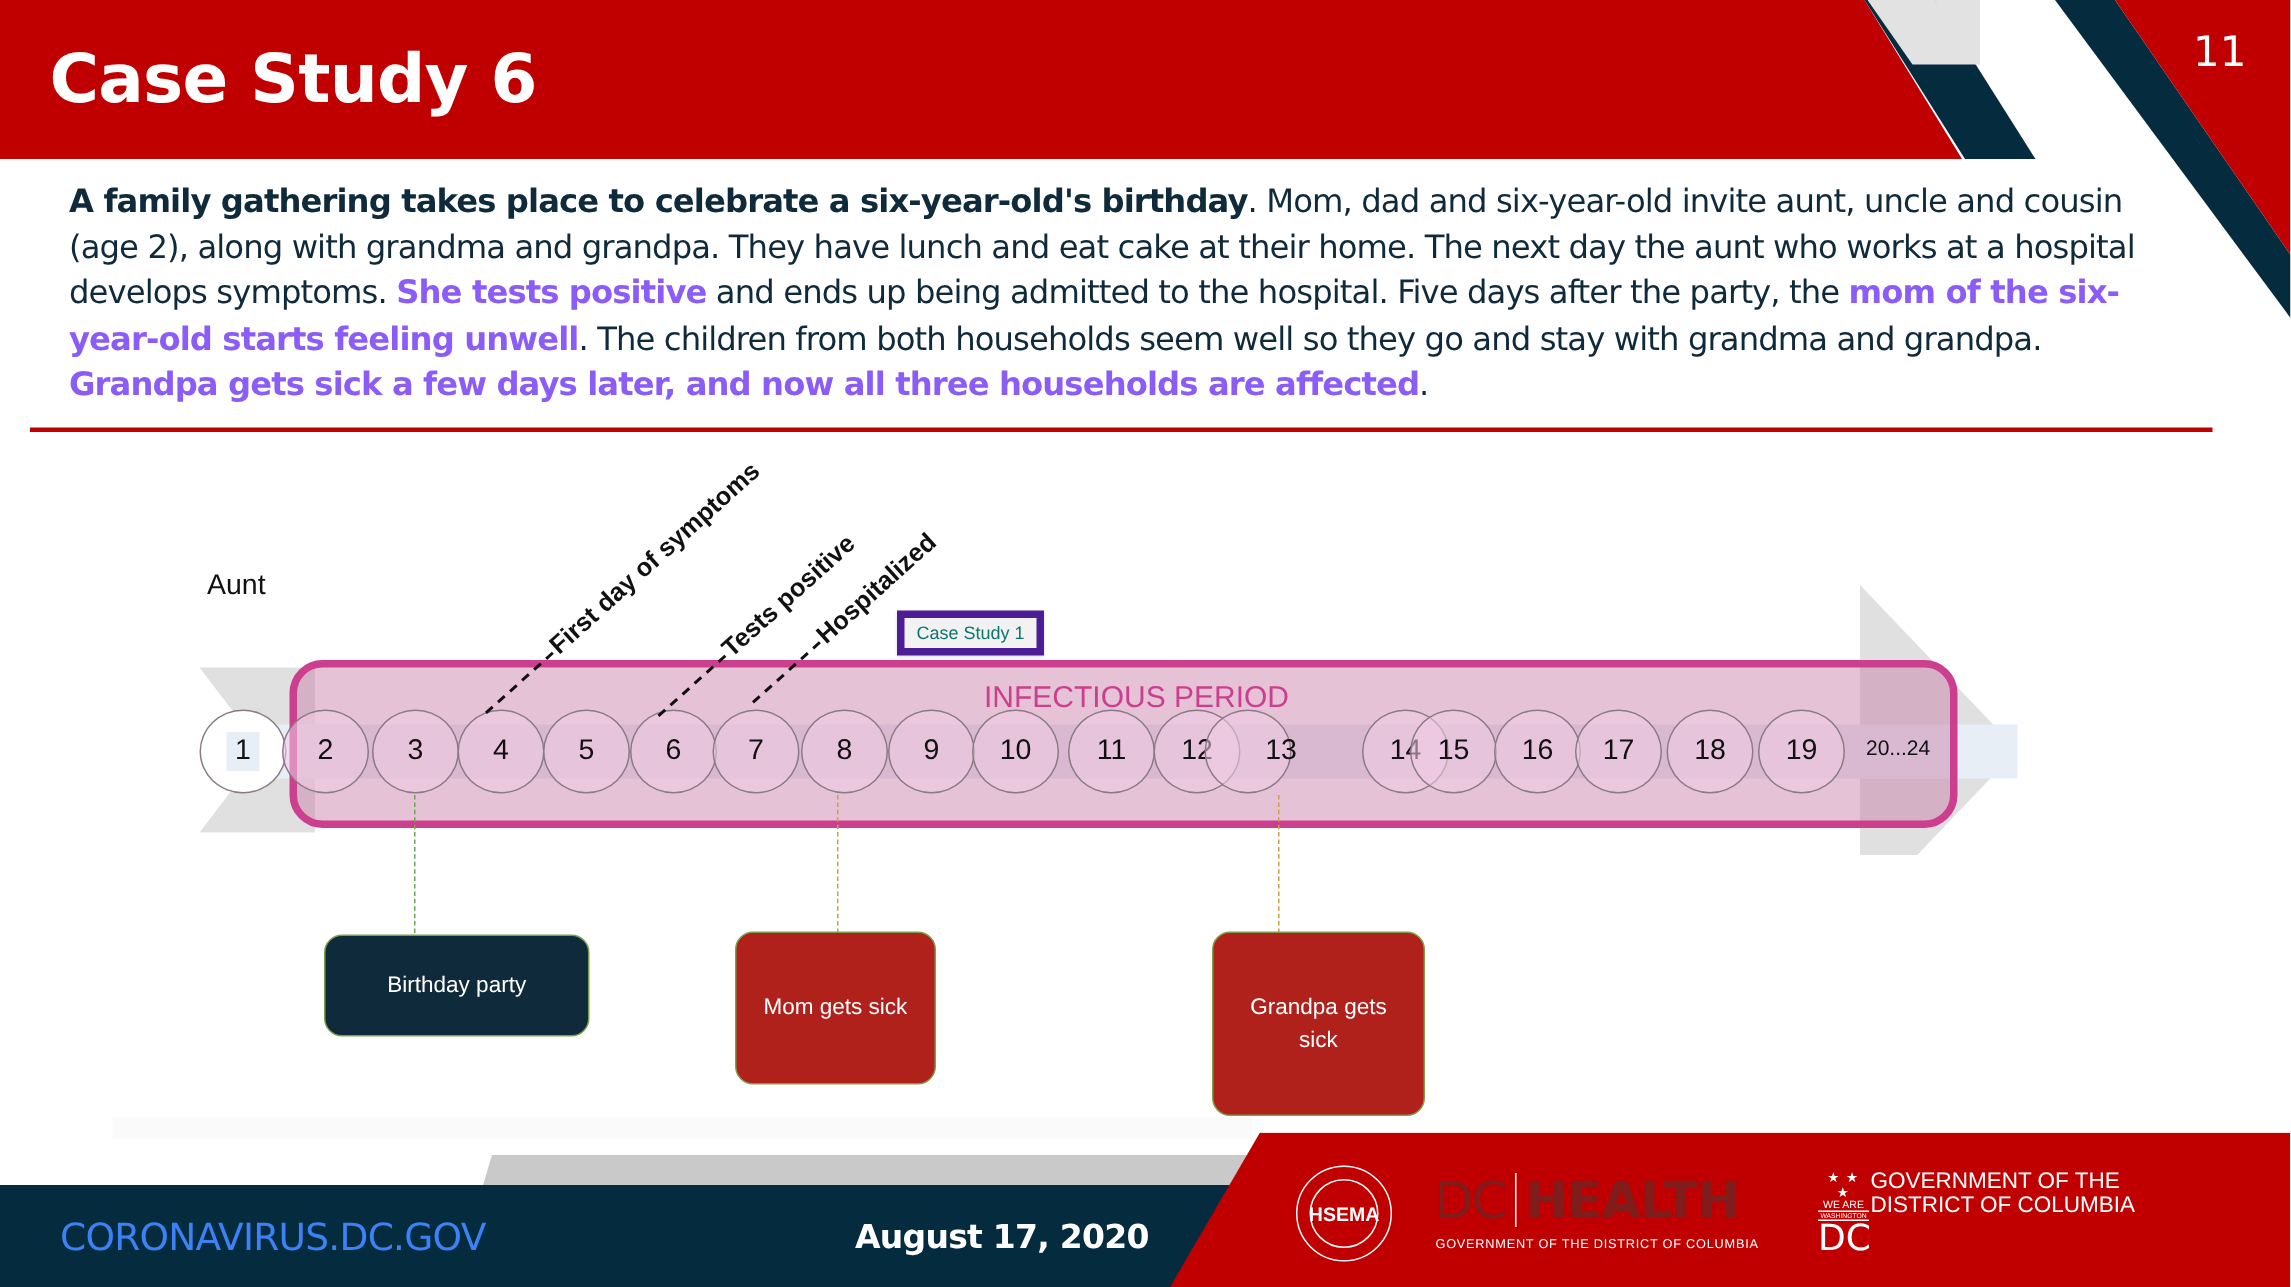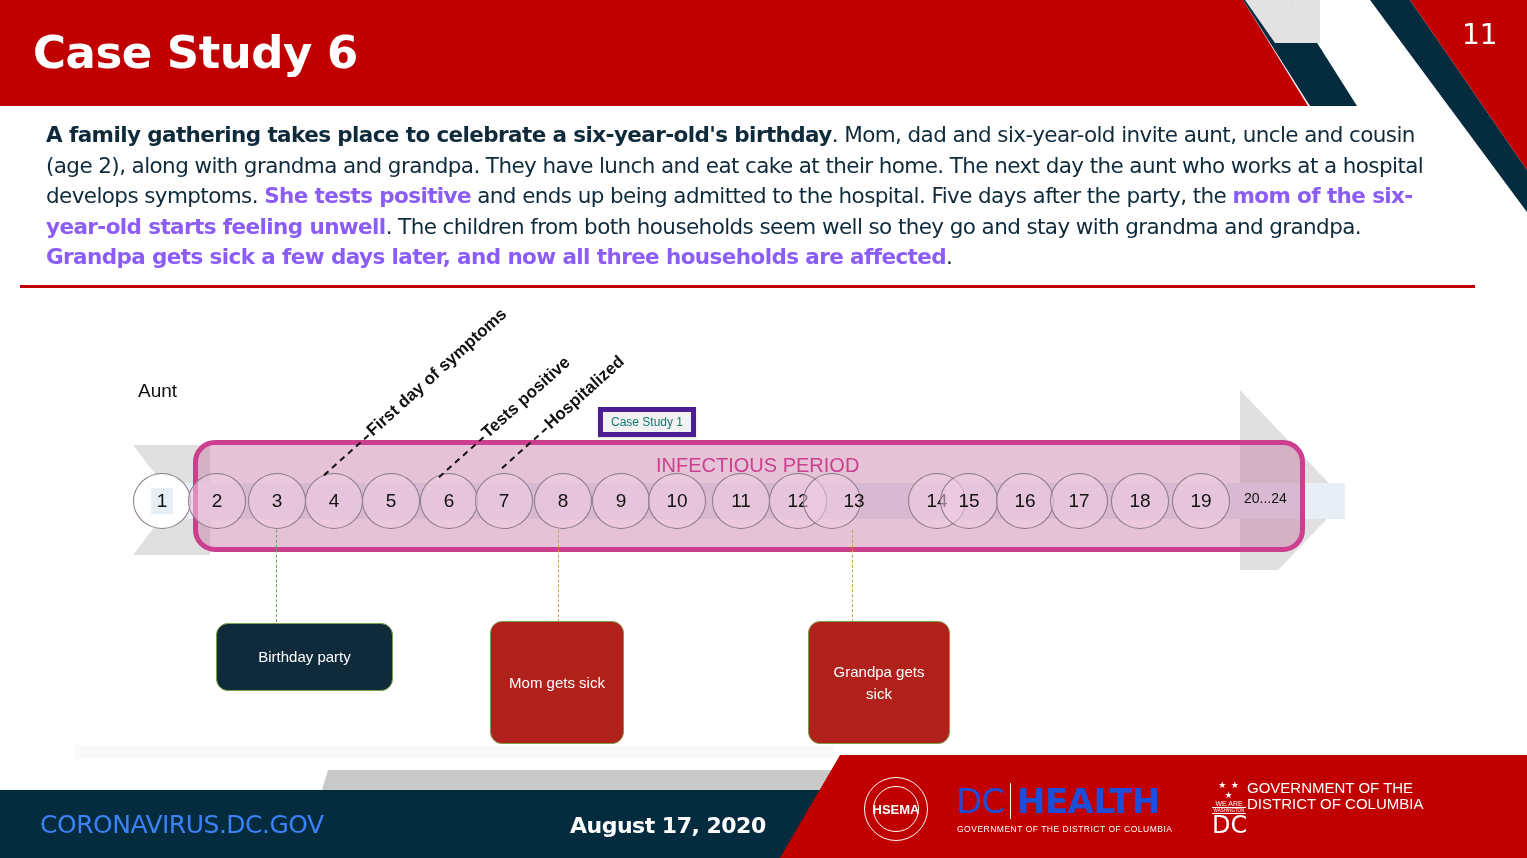--- a/index.html
+++ b/index.html
@@ -28,21 +28,21 @@
   .connector { position:absolute; width:0; border-left:1.5px dashed; }
   .event { position:absolute; display:flex; align-items:center; justify-content:center; text-align:center; color:#fff; font-size:15px; line-height:22px; border-radius:12px; border:1.5px solid #7d9e4a; box-sizing:border-box; }
   
   #footer-dark { left:0; top:790px; width:900px; height:68px; background:#052b3f; }
   #footer-gray { left:322px; top:770px; width:520px; height:20px; background:#c9c9c9; clip-path:polygon(6px 0,100% 0,100% 100%,0 100%); }
   #footer-red { left:780px; top:755px; width:747px; height:103px; background:#c00000; clip-path:polygon(60px 0,100% 0,100% 100%,0 100%); }
   #footer-url { left:40px; top:810px; color:#3b82f6; font-size:25px; font-weight:normal; font-family:"DejaVu Sans", sans-serif; letter-spacing:-0.5px; }
   #footer-date { left:570px; top:813px; color:#fff; font-size:22px; font-weight:bold; font-family:"DejaVu Sans", sans-serif; letter-spacing:-0.5px; }
   #seal { left:864px; top:777px; width:64px; height:64px; border-radius:50%; border:1.5px solid #fff; box-sizing:border-box; display:flex; align-items:center; justify-content:center; }
   #seal-inner { width:44px; height:44px; border-radius:50%; border:1px solid #fff; display:flex; align-items:center; justify-content:center; color:#fff; font-size:13px; font-weight:bold; }
-  #dc-health { left:956px; top:781px; color:#1d4ed8; }
+  #dc-health { left:956px; top:781px; color:#7f1d1d; }
   #dc-health .dc { font-size:34px; font-family:"DejaVu Sans", sans-serif; letter-spacing:-1px; }
   #dc-health .sep { display:inline-block; width:1px; height:36px; background:#fff; margin:0 6px; vertical-align:-6px; }
   #dc-health .health { font-size:34px; font-weight:bold; font-family:"DejaVu Sans", sans-serif; letter-spacing:-0.5px; }
   #dc-health-sub { left:957px; top:824px; color:#fff; font-size:8.5px; letter-spacing:0.5px; }
   #gov-mark { left:1212px; top:780px; width:34px; height:52px; color:#fff; font-size:7px; text-align:center; }
   #gov-mark .stars { font-size:9px; letter-spacing:1px; }
   #gov-mark .dcbig { font-size:24px; line-height:22px; font-family:"DejaVu Sans", sans-serif; }
   #gov-lines { left:1247px; top:780px; color:#fff; font-size:15px; line-height:16px; }
   #gov-lines .mayor { font-size:19px; font-weight:bold; line-height:22px; }
 </style>
@@ -109,21 +109,21 @@
 <div class="annot" style="left:445px;top:464px;">Tests positive</div>
 <div class="annot" style="left:508px;top:455px;">Hospitalized</div>
 
 <div class="abs" id="case-study-tooltip">Case Study 1</div>
 
 <div class="connector" style="left:276px;top:530px;height:92px;border-color:#6aa84f;"></div>
 <div class="connector" style="left:558px;top:530px;height:92px;border-color:#c9a04a;"></div>
 <div class="connector" style="left:852px;top:530px;height:92px;border-color:#c9a04a;"></div>
 
 <div class="event" style="left:216px;top:623px;width:177px;height:68px;background:#0f2a3a;">Birthday party</div>
-<div class="event" style="left:490px;top:621px;width:134px;height:123px;background:#b0211b;padding:0 16px;">Mom gets sick</div>
+<div class="event" style="left:490px;top:621px;width:134px;height:102px;background:#b0211b;padding:0 16px;">Mom gets sick</div>
 <div class="event" style="left:808px;top:621px;width:142px;height:123px;background:#b0211b;padding:0 14px;text-align:center;">Grandpa gets sick</div>
 
 <div class="abs" style="left:75px;top:745px;width:760px;height:14px;background:#fafafa;"></div>
 <div class="abs" id="footer-gray"></div>
 <div class="abs" id="footer-dark"></div>
 <div class="abs" id="footer-red"></div>
 <div class="abs" id="footer-url">CORONAVIRUS.DC.GOV</div>
 <div class="abs" id="footer-date">August 17, 2020</div>
 
 <div class="abs" id="seal">

